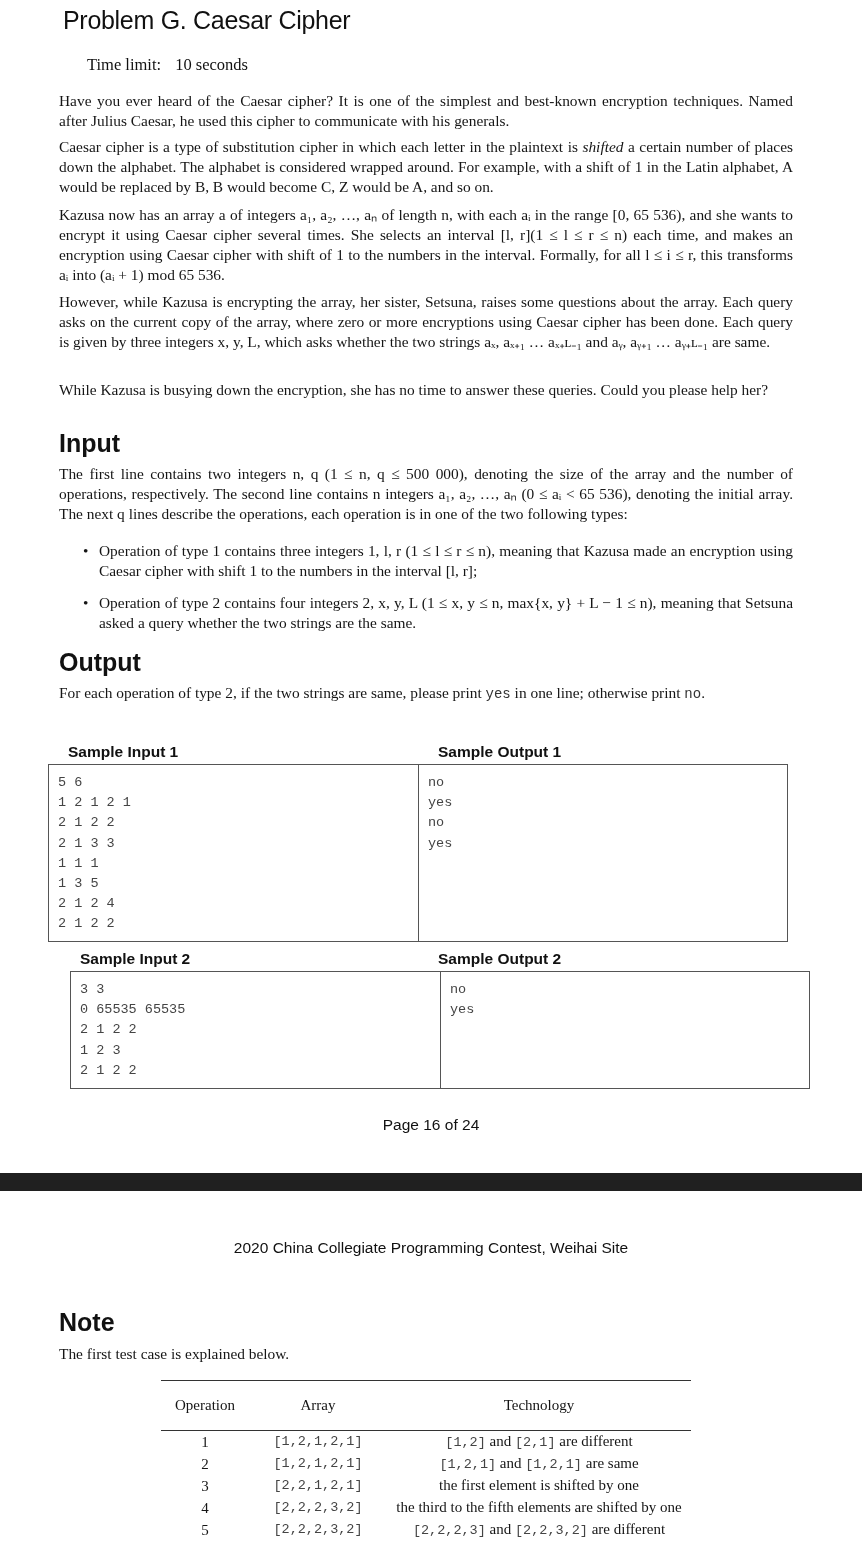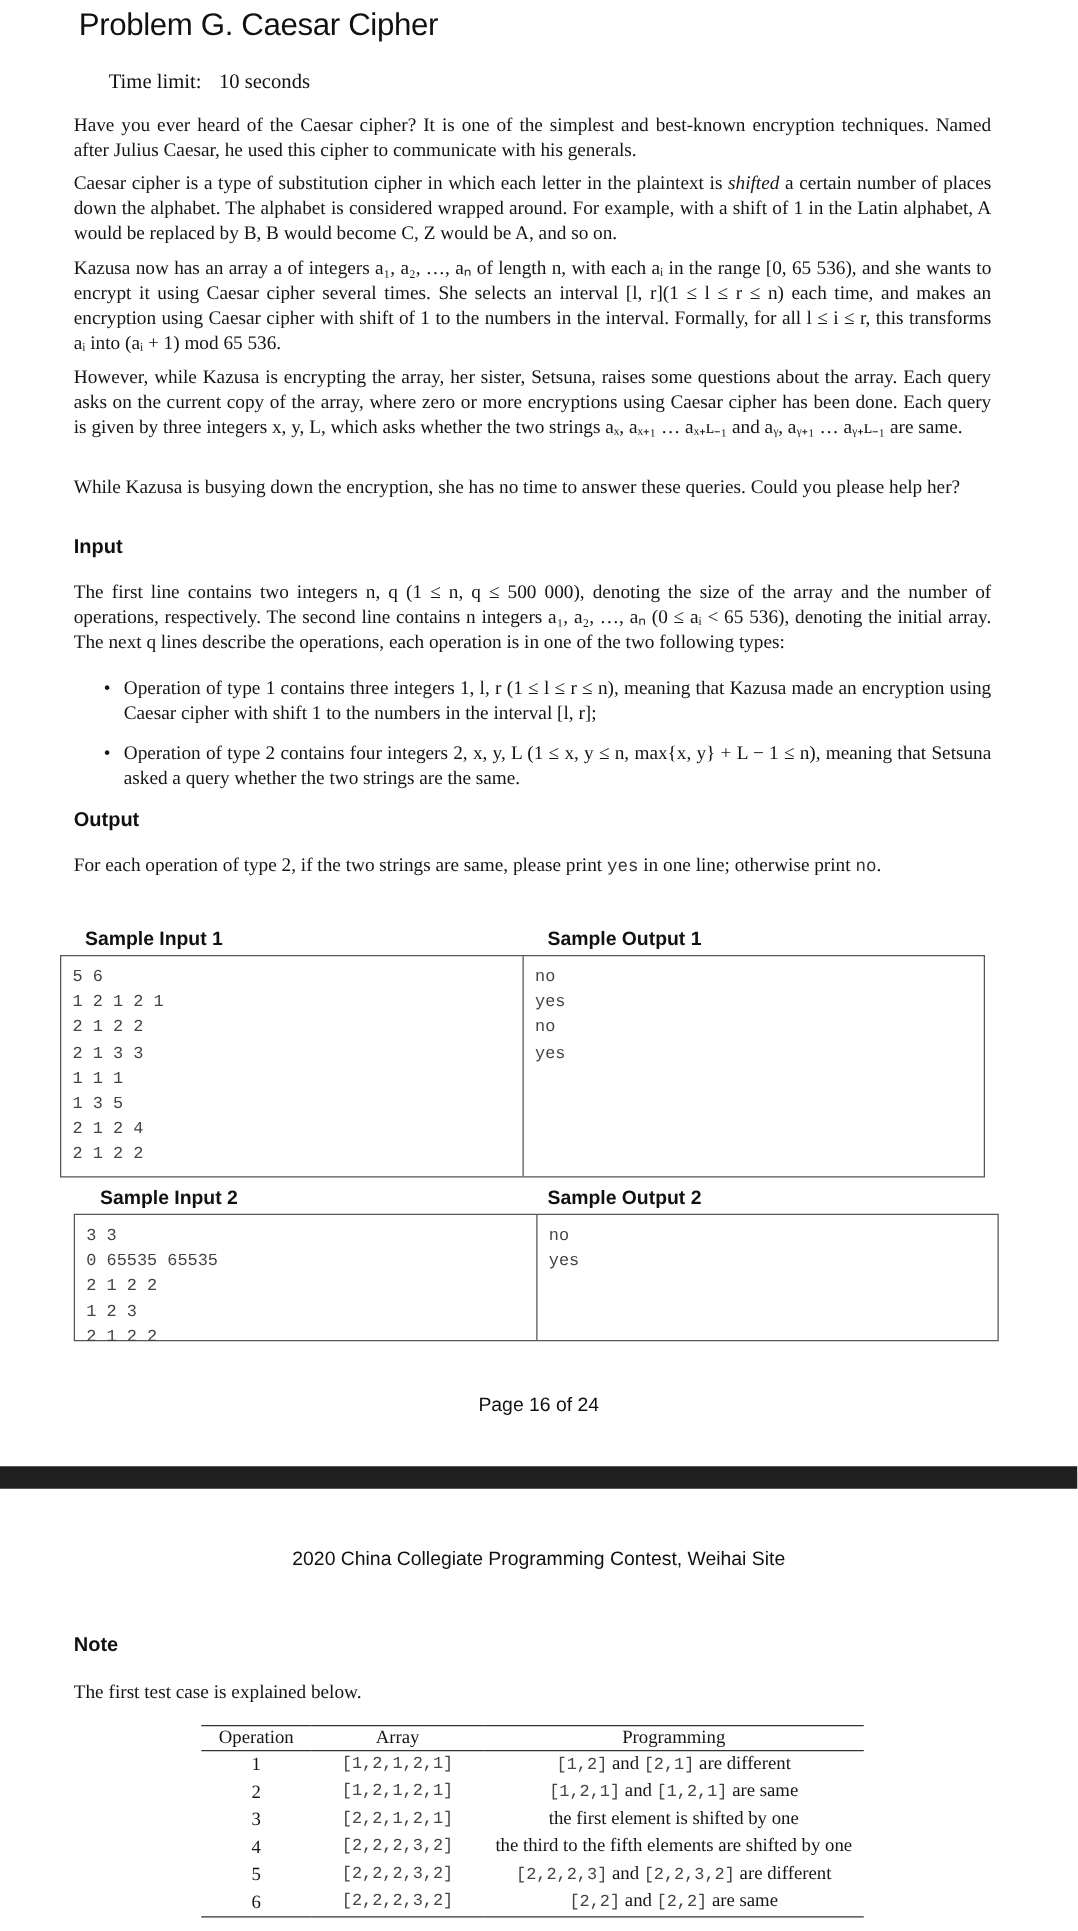--- a/index.html
+++ b/index.html
@@ -7,37 +7,37 @@
   .abs { position: absolute; }
 
   .title { left: 63px; top: 6px; font-size: 25px; font-family: "Liberation Sans", sans-serif; letter-spacing: -0.3px; color: #111; }
   .timelimit { left: 87px; top: 55px; font-size: 16.5px; font-family: "Liberation Serif", serif; }
   .timelimit .val { margin-left: 14px; }
 
   .para { left: 59px; width: 734px; font-family: "Liberation Serif", serif; font-size: 15.4px; line-height: 20px; text-align: justify; color: #151515; }
   .para i, .m { font-style: italic; }
   .code { font-family: "Liberation Mono", monospace; font-size: 14px; color: #333; }
 
-  .h2 { left: 59px; font-family: "Liberation Sans", sans-serif; font-weight: bold; font-size: 16px; color: #111; }
+  .h2 { left: 59px; font-family: "Liberation Sans", sans-serif; font-weight: bold; font-size: 25px; color: #111; }
 
   ul.bullets { position: absolute; left: 59px; width: 734px; margin: 0; padding: 0; list-style: none; font-family: "Liberation Serif", serif; font-size: 15.4px; line-height: 20px; text-align: justify; color: #151515; }
   ul.bullets li { position: relative; padding-left: 40px; margin-bottom: 12px; }
   ul.bullets li::before { content: "\2022"; position: absolute; left: 24px; top: 0; }
 
   .sample-label { font-family: "Liberation Sans", sans-serif; font-weight: bold; font-size: 15.5px; color: #111; }
   .sample-box { position: absolute; border: 1px solid #555; box-sizing: border-box; }
   .sample-box .cell { position: absolute; top: 0; bottom: 0; box-sizing: border-box; padding: 8px 9px; font-family: "Liberation Mono", monospace; font-size: 13.5px; line-height: 20.2px; color: #444; white-space: pre; }
   .sample-box .divider { position: absolute; top: 0; bottom: 0; width: 1px; background: #555; }
 
   .pageno { left: 0; width: 862px; text-align: center; font-family: "Liberation Sans", sans-serif; font-size: 15.5px; color: #111; }
   .band { left: 0; width: 862px; top: 1173px; height: 18px; background: #202020; }
   .header2 { left: 0; width: 862px; text-align: center; font-family: "Liberation Sans", sans-serif; font-size: 15.5px; line-height: 21px; color: #111; }
 
   table.note { position: absolute; left: 161px; top: 1380px; width: 530px; border-collapse: collapse; font-family: "Liberation Serif", serif; font-size: 15px; color: #151515; }
-  table.note th { font-weight: normal; padding: 0 4px; height: 19px; border-top: 1px solid #333; border-bottom: 1px solid #333; }
+  table.note th { font-weight: normal; padding: 15px 4px; height: 19px; border-top: 1px solid #333; border-bottom: 1px solid #333; }
   table.note td { text-align: center; padding: 0 4px; height: 20px; line-height: 20px; }
   table.note tr:last-child td { border-bottom: 1px solid #333; }
   table.note .code { font-size: 13.5px; color: #444; }
 </style>
 </head>
 <body>
 
 <div class="abs title">Problem G. Caesar Cipher</div>
 <div class="abs timelimit">
   <span>Time limit:</span><span class="val">10 seconds</span>
@@ -76,21 +76,21 @@
 2 1 2 2</div>
   <div class="divider" style="left:369px;"></div>
   <div class="cell" style="left:370px; width:368px;">no
 yes
 no
 yes</div>
 </div>
 
 <div class="abs sample-label" style="left:80px; top:950px;">Sample Input 2</div>
 <div class="abs sample-label" style="left:438px; top:950px;">Sample Output 2</div>
-<div class="sample-box" style="left:59px; top:971px; width:740px; height:102px;">
+<div class="sample-box" style="left:70px; top:971px; width:740px; height:118px;">
   <div class="cell" style="left:0; width:370px;">3 3
 0 65535 65535
 2 1 2 2
 1 2 3
 2 1 2 2</div>
   <div class="divider" style="left:369px;"></div>
   <div class="cell" style="left:370px; width:368px;">no
 yes</div>
 </div>
 
@@ -103,21 +103,21 @@
 </div>
 
 <div class="abs h2" style="top:1308px;">Note</div>
 <div class="abs para" style="top:1344px;">The first test case is explained below.</div>
 
 <table class="note">
   <thead>
     <tr>
       <th style="width:80px;">Operation</th>
       <th style="width:130px;">Array</th>
-      <th>Programming</th>
+      <th>Technology</th>
     </tr>
   </thead>
   <tbody>
     <tr>
       <td>1</td>
       <td class="code">[1,2,1,2,1]</td>
       <td><span class="code">[1,2]</span><span> and </span><span class="code">[2,1]</span><span> are different</span><span></span></td>
     </tr>
     <tr>
       <td>2</td>

